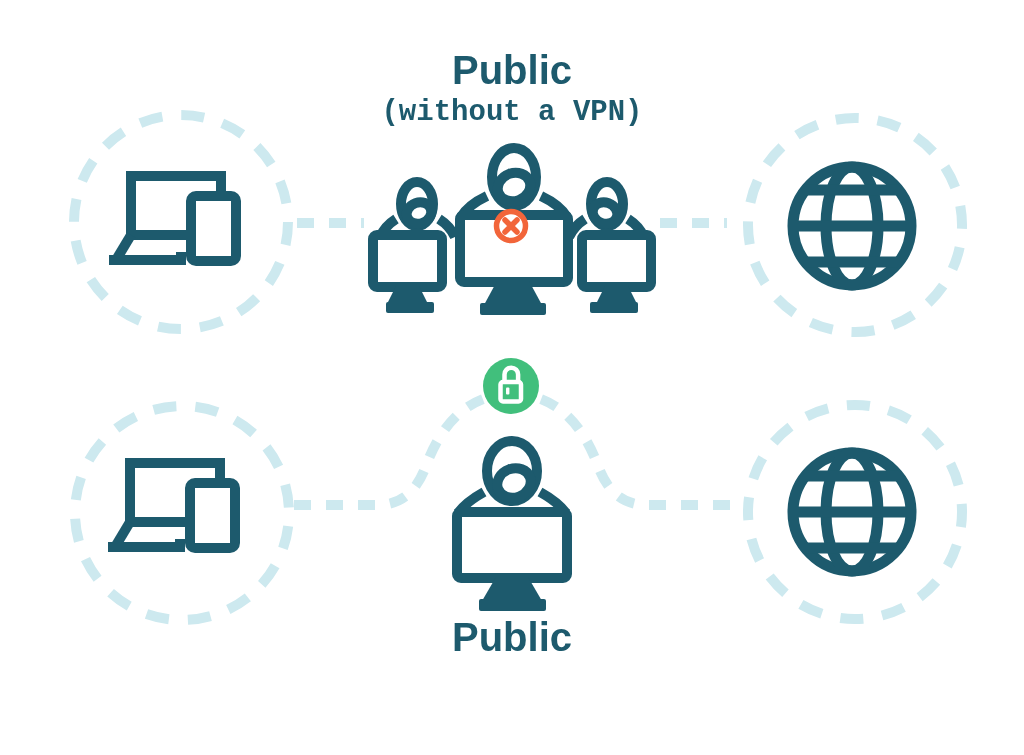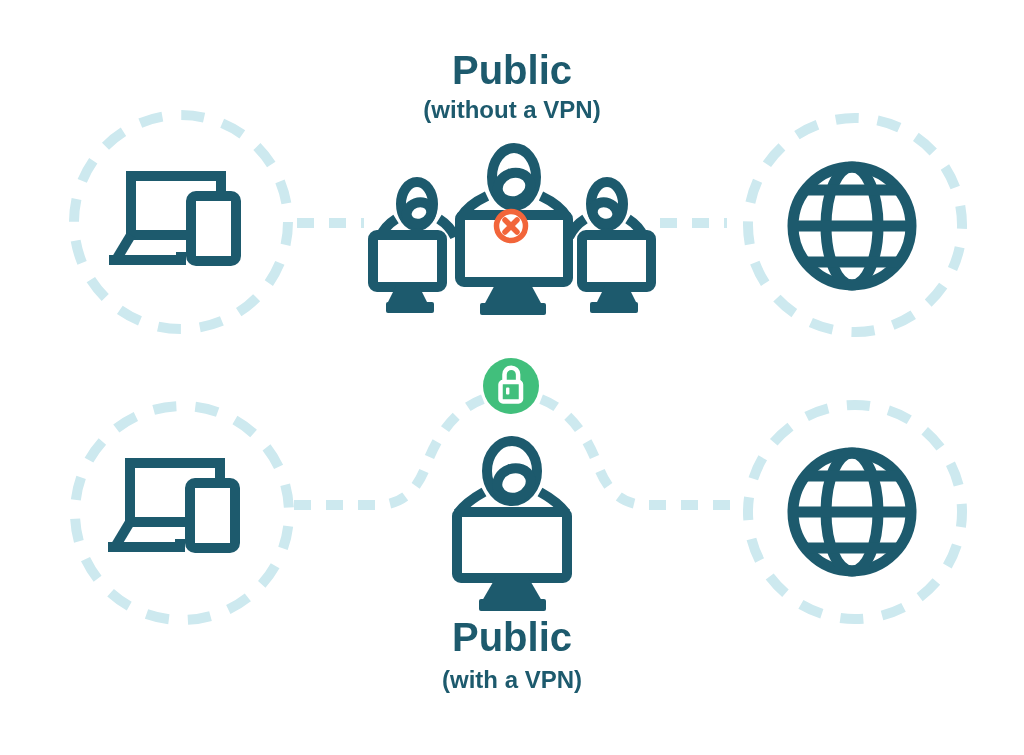--- a/index.html
+++ b/index.html
@@ -23,21 +23,21 @@
   .ft{fill:var(--teal);}
   .g-st{stroke:var(--teal);stroke-width:11;fill:none;}
   .badge-ring{fill:#fff;stroke:var(--orange);stroke-width:5.5;}
   .badge-x{stroke:var(--orange);stroke-width:5.5;stroke-linecap:round;fill:none;}
   .lock-bg{fill:var(--green);}
   .lock-st{stroke:#fff;stroke-width:4.5;fill:none;stroke-linejoin:round;}
   .lock-tick{fill:#fff;}
   
   .label{position:absolute;left:0;width:100%;text-align:center;color:var(--teal);line-height:1;}
   .title{font-size:40px;font-weight:700;letter-spacing:0px;}
-  .subtitle{font-size:24px;font-weight:600;}
+  .subtitle{font-size:29px;font-weight:600;font-family:Liberation Mono, monospace;}
   #public-title{top:50px;}
   #public-subtitle{top:98px;}
   #private-title{top:617px;}
   #private-subtitle{top:668px;}
 </style>
 </head>
 <body>
 
 <div class="canvas">
 
@@ -118,15 +118,14 @@
       <circle class="lock-bg" cx="511" cy="386" r="28"></circle>
       <path class="lock-st" d="M504.5,382 V374.5 A 6.8 6.8 0 0 1 518.1,374.5 V382"></path>
       <rect class="lock-st" x="500.5" y="382" width="20.5" height="19.5" rx="2.5"></rect>
       <rect class="lock-tick" x="506" y="387.5" width="3.4" height="7" rx="1"></rect>
     </g>
   </svg>
 
   <div id="public-title" class="label title">Public</div>
   <div id="public-subtitle" class="label subtitle">(without a VPN)</div>
   <div id="private-title" class="label title">Public</div>
-  <div id="private-subtitle" class="label subtitle">(with a VPN)</div>
 
 </div>
 
 </body></html>

